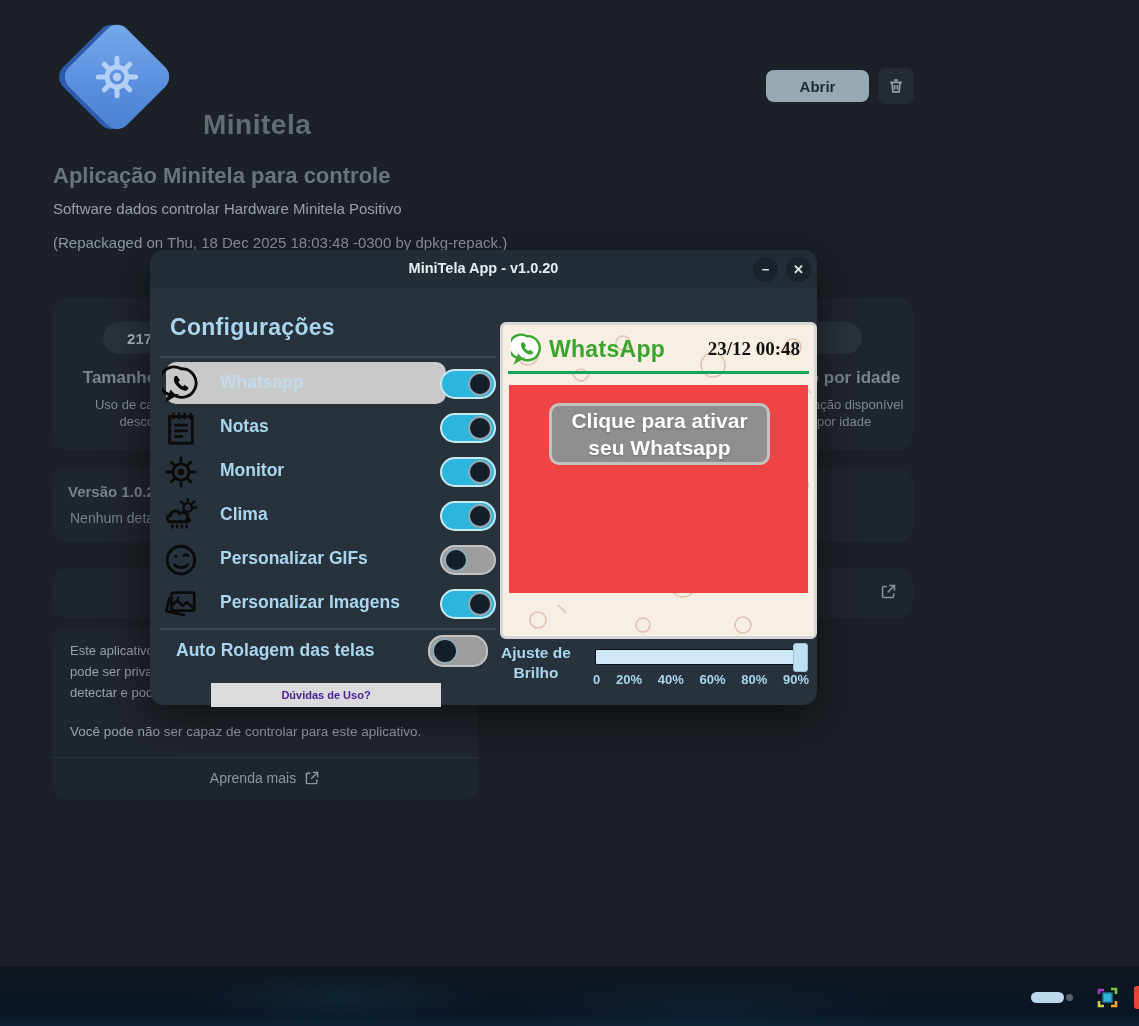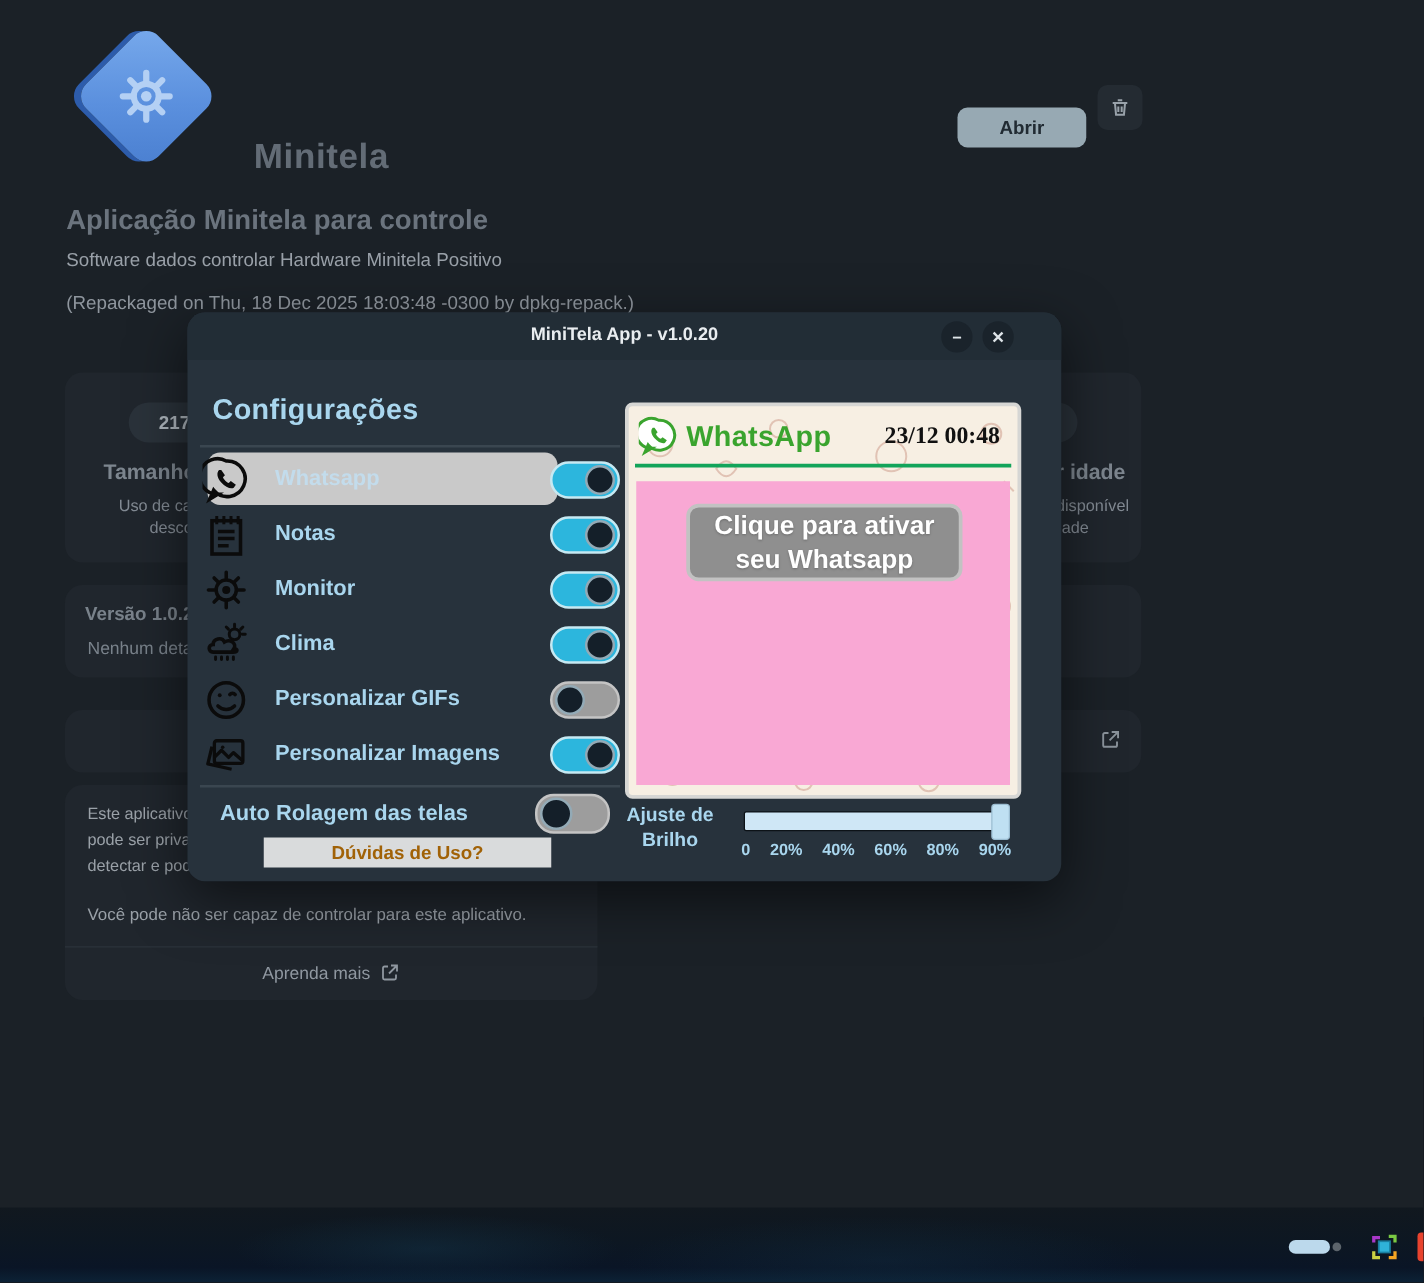--- a/index.html
+++ b/index.html
@@ -9,21 +9,21 @@
 
   
   .app-icon-wrap{left:58px;top:16px;width:120px;height:124px;}
   .diamond{position:absolute;left:18px;top:20px;width:82px;height:82px;border-radius:14px;
            transform:rotate(45deg);
            background:linear-gradient(135deg,#78aaec 0%,#5b90de 55%,#4a7fd0 100%);
            box-shadow:-4px 4px 0 #2d5cab;}
   .diamond-gear{position:absolute;left:34px;top:36px;width:50px;height:50px;}
   .app-title{left:203px;top:62px;font-size:28px;font-weight:bold;color:#636c76;letter-spacing:.5px;margin-top:47px;}
   .open-btn{left:766px;top:70px;width:103px;height:32px;background:#97a9b3;border-radius:8px;
-            color:#212b33;font-weight:bold;font-size:15px;display:flex;align-items:center;justify-content:center;cursor:pointer;margin-top:16px;}
+            color:#212b33;font-weight:bold;font-size:15px;display:flex;align-items:center;justify-content:center;cursor:pointer;}
   .trash-btn{left:878px;top:68px;width:36px;height:36px;background:#242b32;border-radius:8px;
              display:flex;align-items:center;justify-content:center;cursor:pointer;}
 
   
   .h1{left:53px;top:163px;font-size:22px;font-weight:bold;color:#6b747e;}
   .sub{left:53px;top:200px;font-size:15px;color:#99a0a8;}
   .repack{left:53px;top:234px;font-size:15px;color:#8f969e;}
 
   
   .card{background:#20262d;border-radius:14px;}
@@ -41,21 +41,21 @@
   .link-bar .ext{position:absolute;right:16px;top:15px;}
   .warn-card{left:52px;top:628px;width:426px;height:172px;}
   .warn-body{left:70px;top:640px;width:400px;font-size:13px;color:#9aa1a8;line-height:21px;white-space:pre-line;}
   .warn-note{left:70px;top:724px;width:400px;font-size:13.5px;color:#9aa1a8;}
   .warn-divider{left:52px;top:757px;width:426px;height:1px;background:#2b333b;}
   .learn-more{left:52px;top:770px;width:426px;display:flex;gap:8px;align-items:center;justify-content:center;
               color:#8f97a0;font-size:14px;cursor:pointer;}
 
   
   .modal{left:150px;top:250px;width:667px;height:455px;background:#27323c;border-radius:14px;
-         box-shadow:0 14px 44px rgba(0,0,0,.55);padding-left:32px;}
+         box-shadow:0 14px 44px rgba(0,0,0,.55);}
   .modal-titlebar{position:absolute;left:0;top:0;width:100%;height:38px;background:#222d36;border-radius:14px 14px 0 0;}
   .modal-title{position:absolute;left:0;top:10px;width:100%;text-align:center;
                color:#e9edf0;font-weight:bold;font-size:14.5px;}
   .win-btn{position:absolute;top:7px;width:25px;height:25px;border-radius:50%;background:#1a232b;
            color:#dfe5e9;display:flex;align-items:center;justify-content:center;
            font-weight:bold;font-size:13px;cursor:pointer;}
   .win-min{left:603px;} .win-close{left:636px;}
   .cfg-heading{position:absolute;left:20px;top:64px;font-size:23px;font-weight:bold;color:#a9d6ee;letter-spacing:.3px;}
   .cfg-divider{position:absolute;left:10px;top:106px;width:336px;height:2px;background:#3a4650;}
   .row{position:absolute;left:8px;width:340px;height:44px;}
@@ -66,35 +66,35 @@
   .row-hl + .ricon + .rlabel{color:#c3dcec;}
   .toggle{width:52px;height:26px;border-radius:15px;position:relative;cursor:pointer;}
   .toggle.on{background:#2cb6dd;border:2px solid #c6e9f2;}
   .toggle.off{background:#9d9d9d;border:2px solid #c4c4c4;}
   .toggle .knob{position:absolute;top:1px;width:20px;height:20px;border-radius:50%;
                 background:#141f29;border:2px solid #93aab6;}
   .toggle.on .knob{right:2px;} .toggle.off .knob{left:2px;}
   .cfg-divider2{position:absolute;left:10px;top:378px;width:336px;height:2px;background:#3a4650;}
   .autoscroll-label{position:absolute;left:26px;top:390px;font-size:17.5px;font-weight:bold;color:#a9d6ee;}
   .autoscroll-toggle{position:absolute;left:278px;top:385px;}
-  .help-btn{position:absolute;left:61px;top:420px;width:230px;height:24px;background:#d9dbdc;
+  .help-btn{position:absolute;left:61px;top:433px;width:230px;height:24px;background:#d9dbdc;
             display:flex;align-items:center;justify-content:center;
-            color:#a16207;font-weight:bold;font-size:15px;cursor:pointer;}
+            color:#4c1d95;font-weight:bold;font-size:11px;cursor:pointer;}
 
   
   .preview{position:absolute;left:350px;top:72px;width:311px;height:311px;background:#f7efe3;
            border:3px solid #d6d6d4;border-radius:6px;overflow:hidden;}
   .doodles{position:absolute;inset:0;opacity:.55;}
   .wa-header{position:absolute;left:0;top:0;width:100%;height:46px;}
   .wa-logo{position:absolute;left:8px;top:8px;width:32px;height:32px;}
   .wa-brand{position:absolute;left:46px;top:11px;font-size:23px;font-weight:bold;color:#3aa42e;letter-spacing:.3px;}
   .wa-time{position:absolute;right:14px;top:13px;font-family:Liberation Serif, serif;
            font-weight:bold;font-size:19px;color:#111;}
   .wa-line{position:absolute;left:5px;top:46px;width:calc(100% - 10px);height:3px;background:#12a45a;}
-  .wa-panel{position:absolute;left:6px;top:60px;width:calc(100% - 12px);height:243px;background:#f9a8d4;text-decoration:underline;}
+  .wa-panel{position:absolute;left:6px;top:60px;width:calc(100% - 12px);height:208px;background:#ef4444;text-decoration:underline;}
   .wa-activate{position:absolute;left:40px;top:18px;width:215px;height:56px;background:#8f8f8f;
                border:3px solid #c2c2c2;border-radius:10px;display:flex;align-items:center;justify-content:center;
                text-align:center;color:#fff;font-weight:bold;font-size:21px;line-height:27px;cursor:pointer;
                text-shadow:0 1px 2px rgba(0,0,0,.25);}
 
   
   .bright-label{position:absolute;left:340px;top:393px;width:92px;text-align:center;
                 font-size:15.5px;font-weight:bold;color:#a9d6ee;line-height:20px;}
   .slider{position:absolute;left:445px;top:399px;width:210px;height:14px;background:#cfe7f6;
           border:1px solid #0c1217;border-radius:2px;cursor:pointer;}

